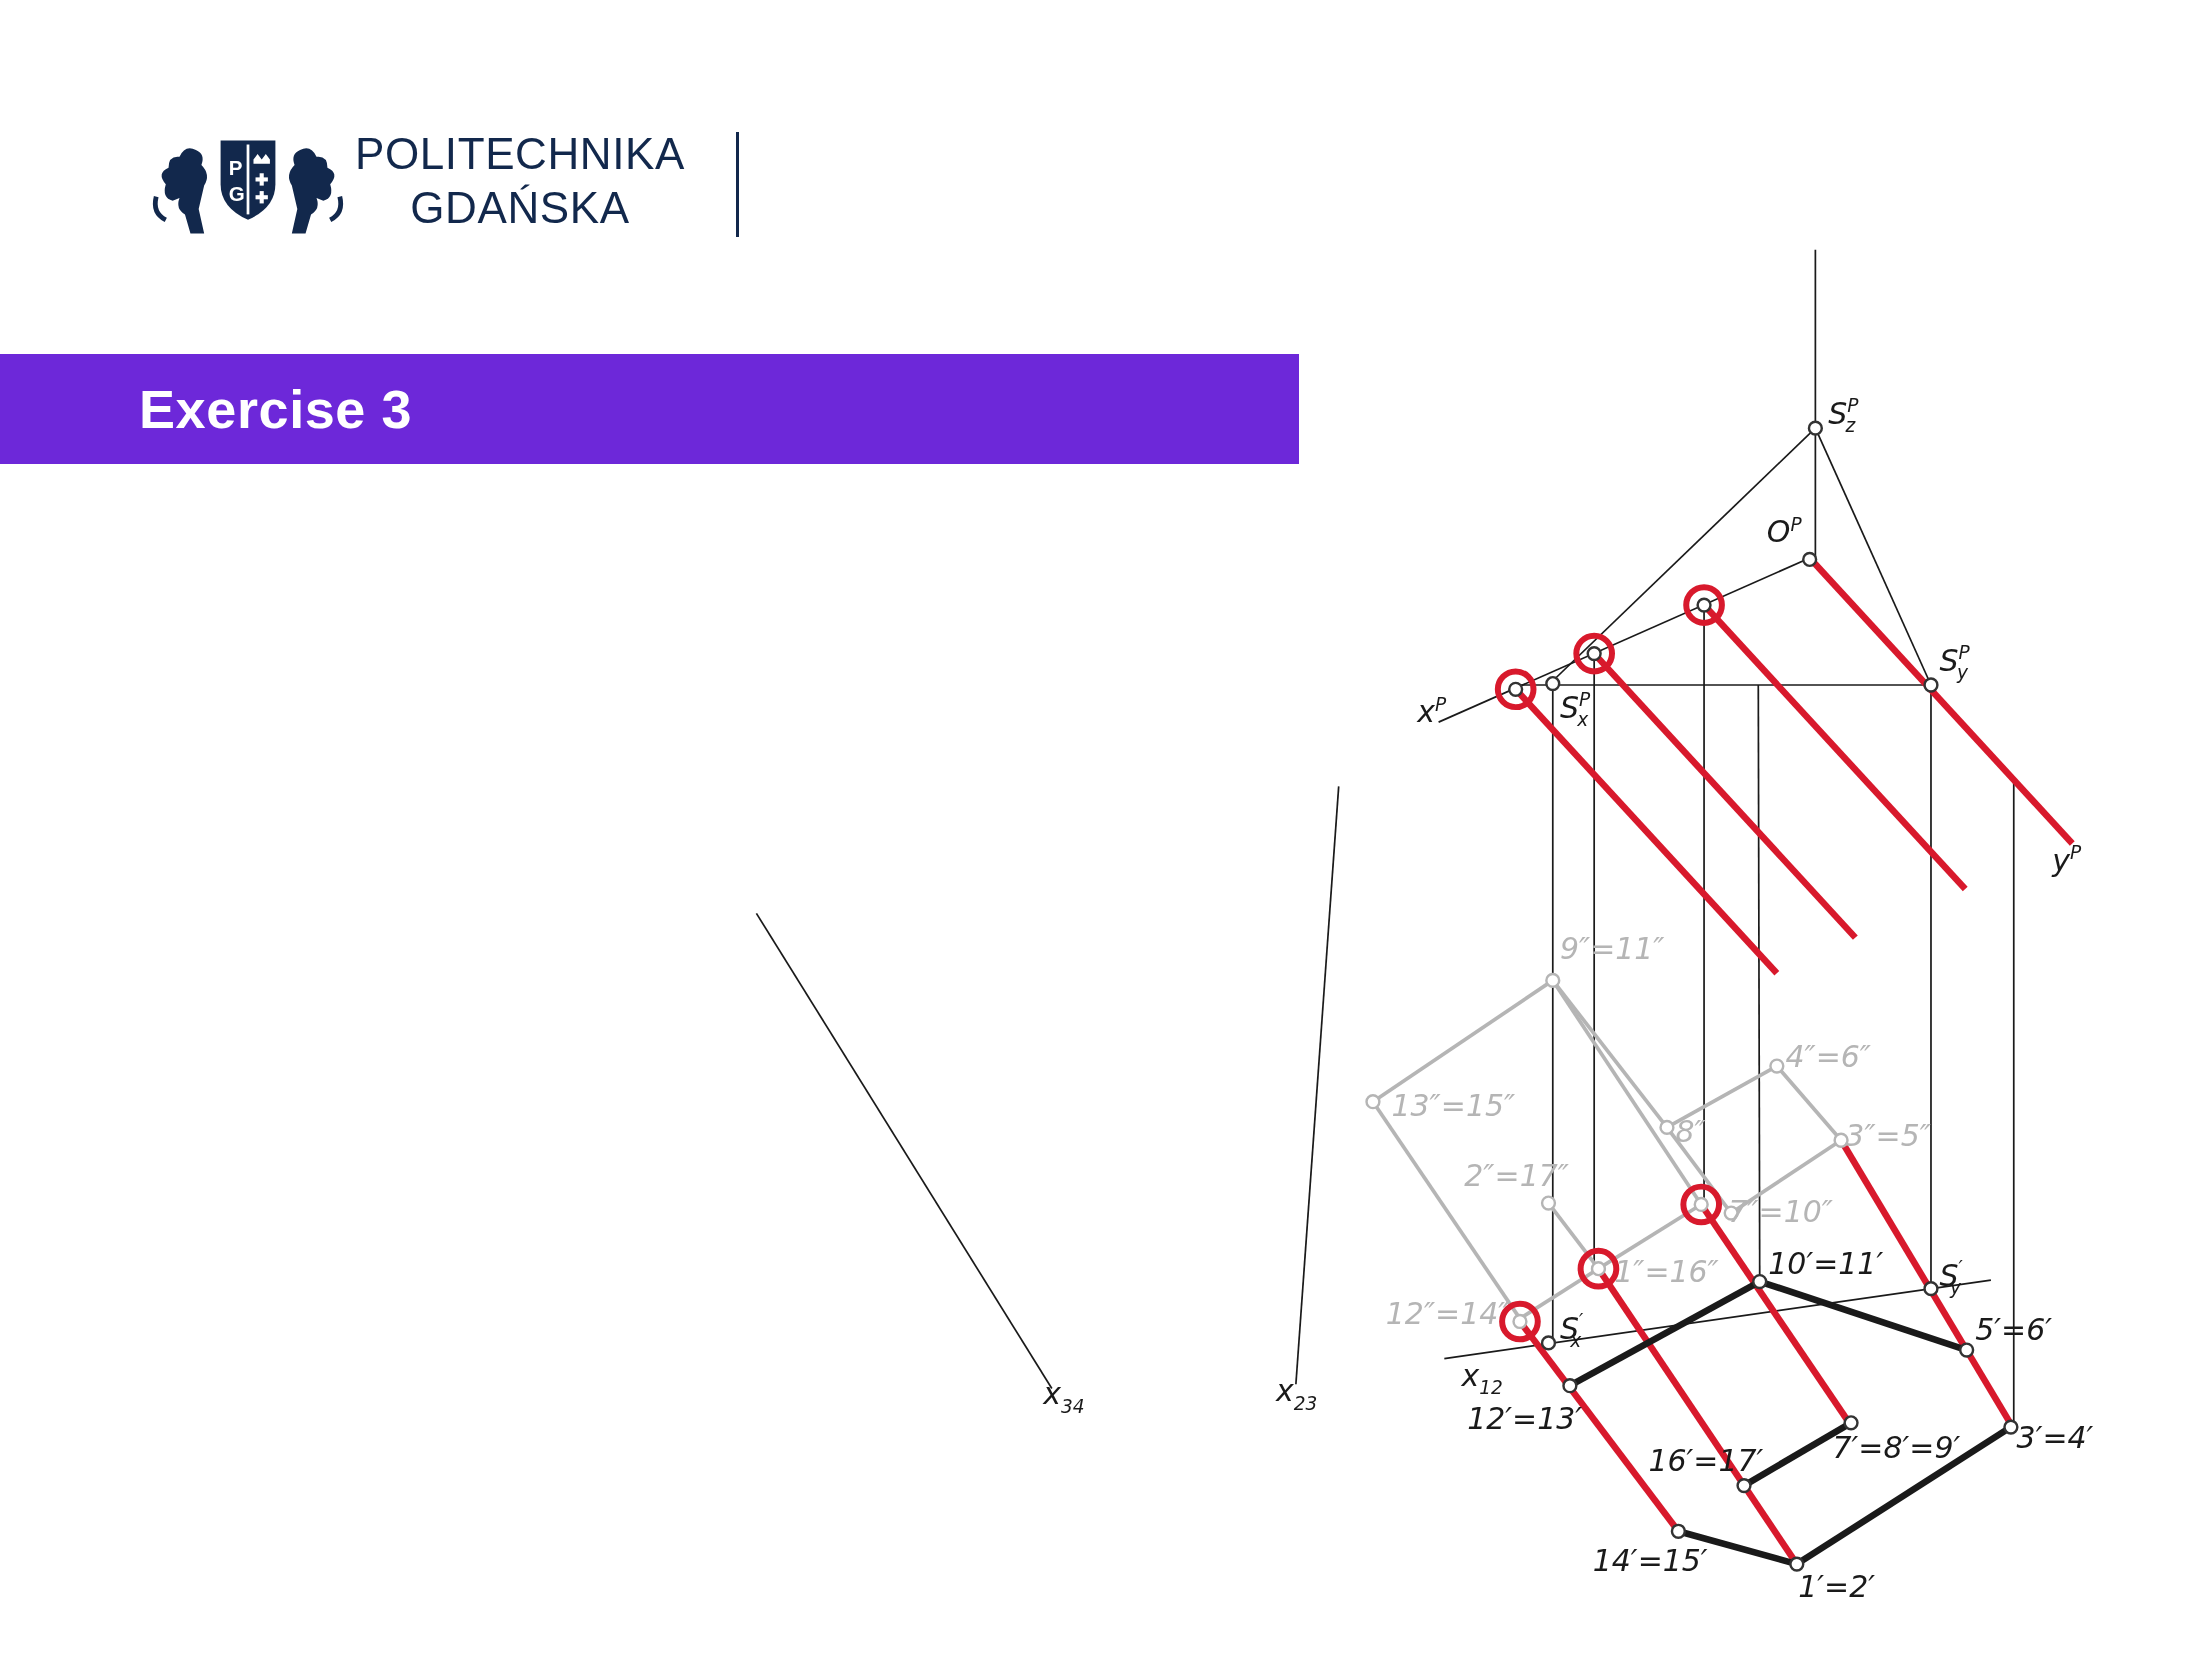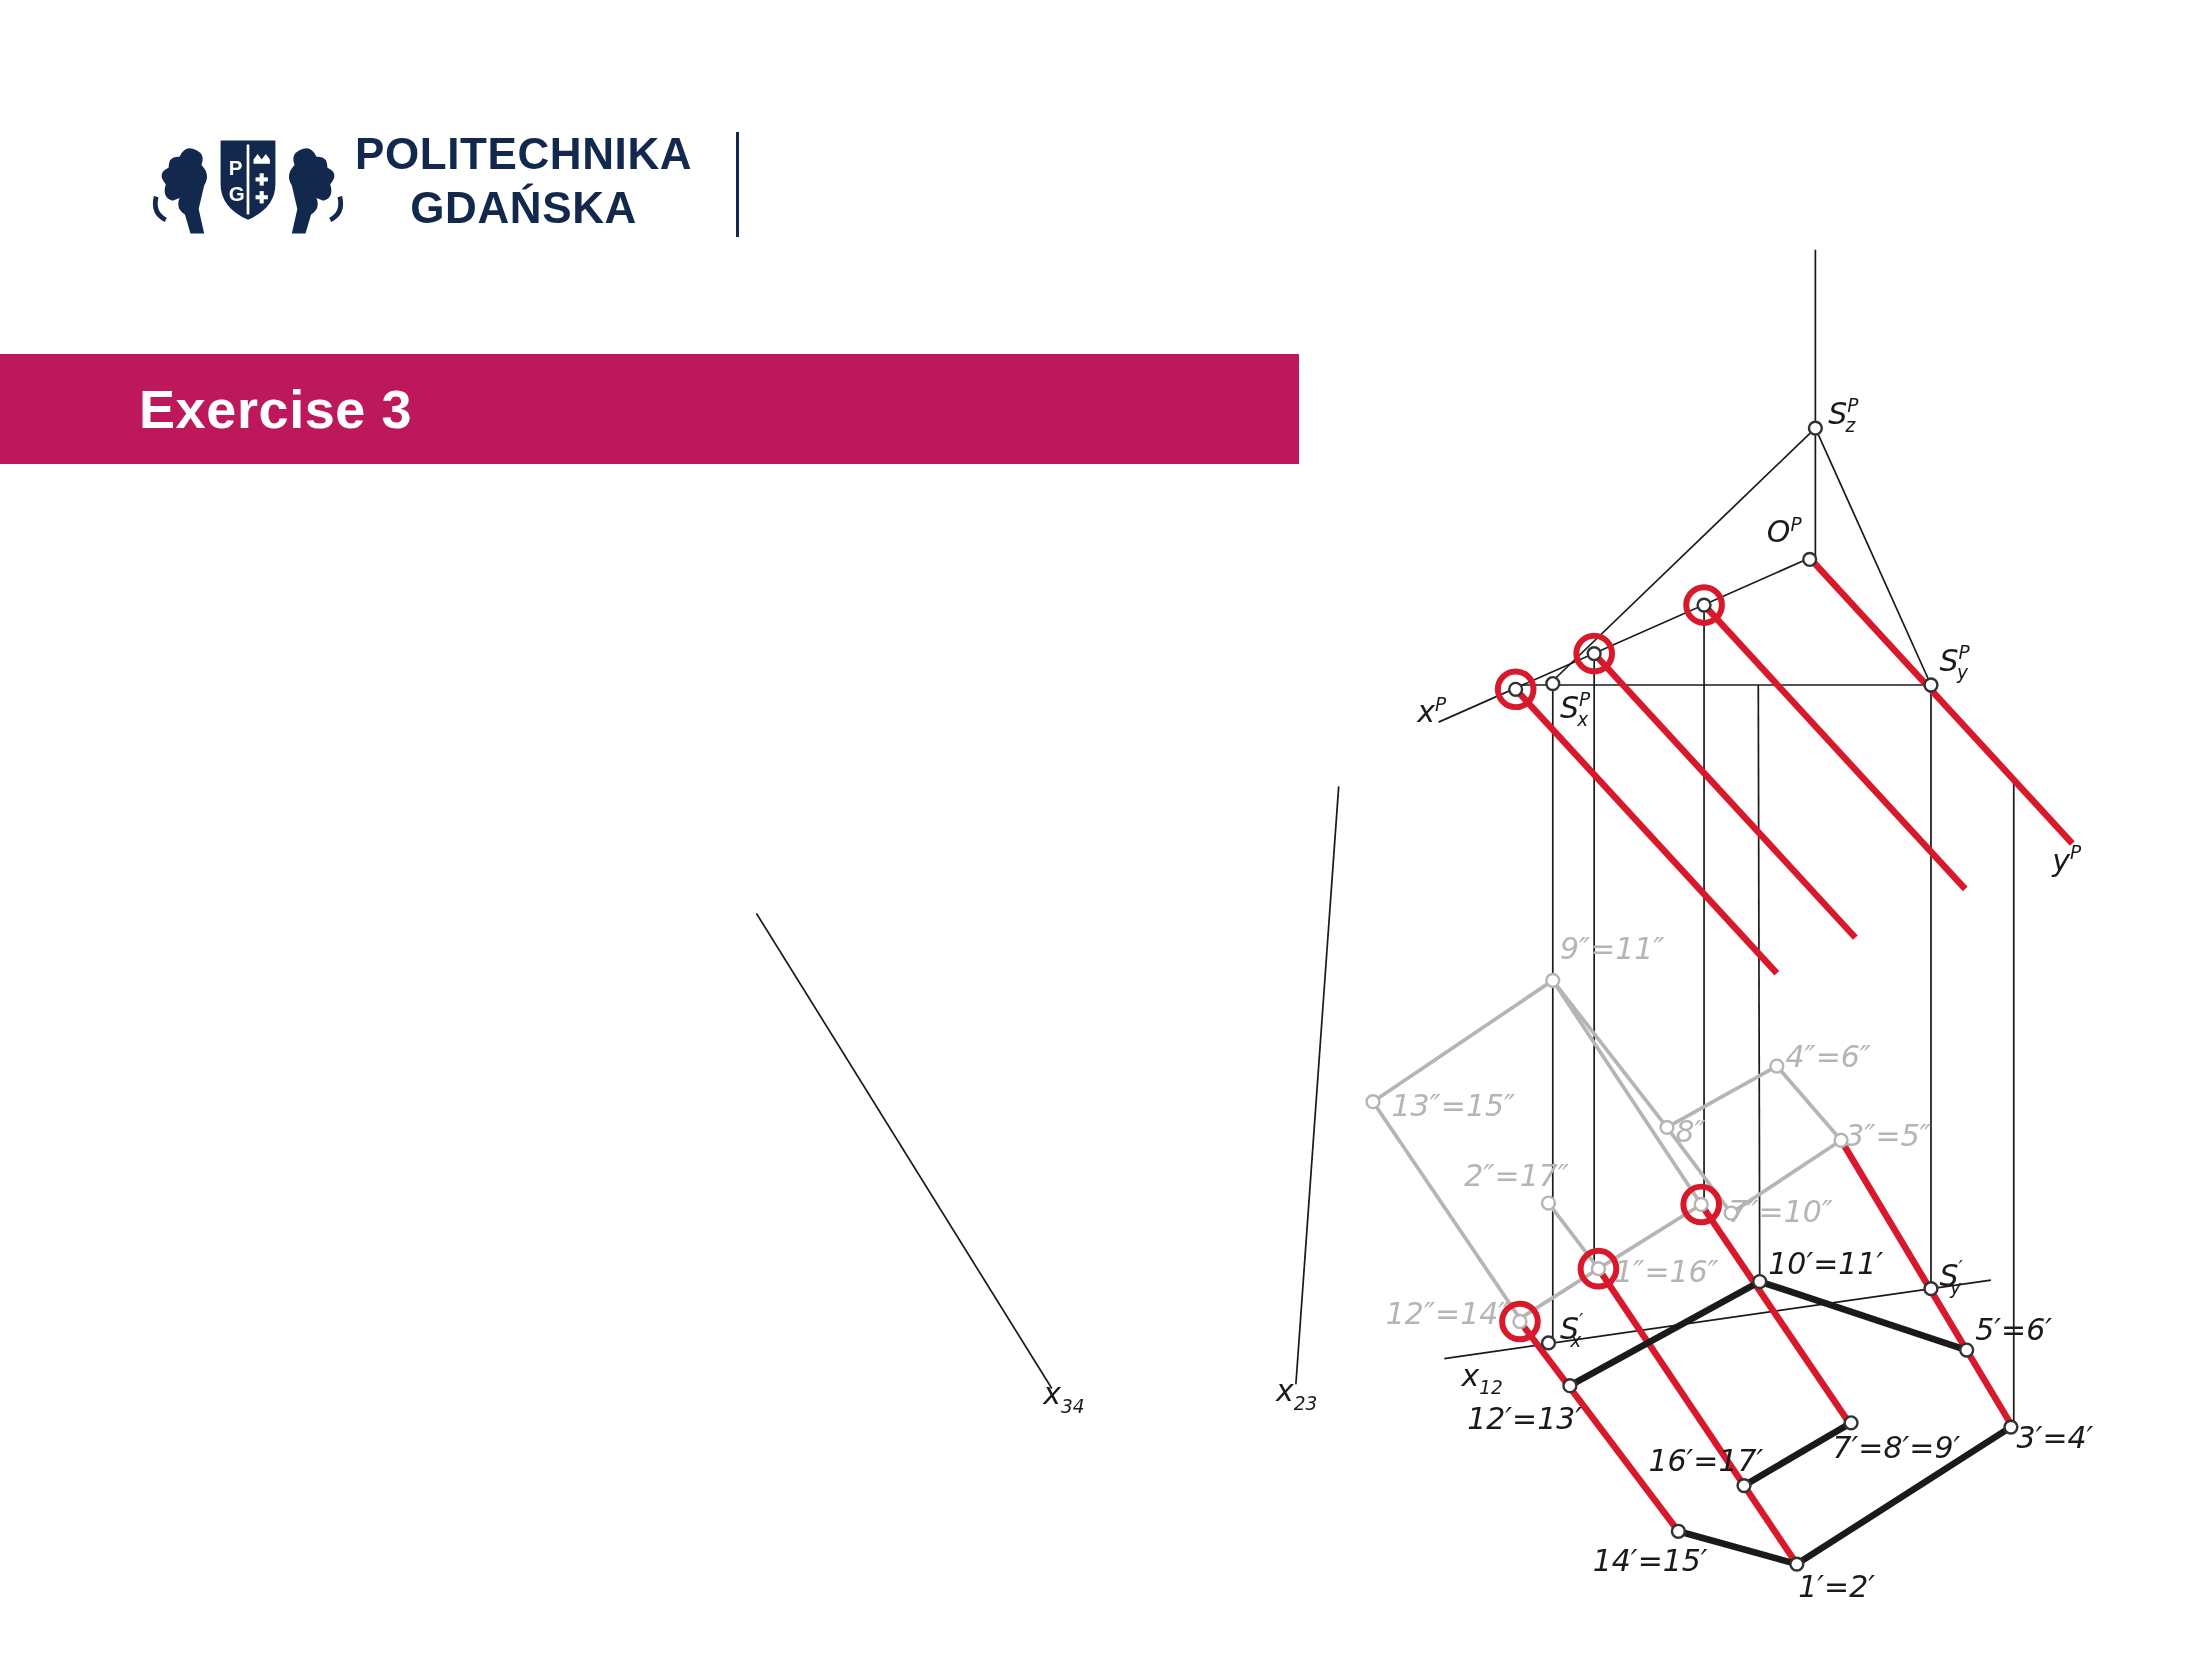--- a/index.html
+++ b/index.html
@@ -1,19 +1,19 @@
 <!DOCTYPE html>
 <html style="font-size:9.2px"><head>
 <meta charset="utf-8">
 <style>
   html,body{margin:0;padding:0;background:#fff;}
   .page{position:relative;width:2205px;height:1654px;background:#ffffff;overflow:hidden;
         font-family:"Liberation Sans",sans-serif;}
   .logo{position:absolute;left:133px;top:113px;width:230px;height:137px;}
-  .brand{position:absolute;left:355px;top:127px;font-weight:bold;font-size:44px;
+  .brand{position:absolute;left:355px;top:127px;font-weight:normal;font-size:44px;
          line-height:54px;text-align:center;letter-spacing:0.6px;}
   .divider{position:absolute;left:736px;top:132px;width:3.4px;height:105px;}
   .lecture{position:absolute;left:818px;top:129px;font-weight:bold;font-size:36px;line-height:61px;}
   .banner{position:absolute;left:0;top:354px;width:1299px;height:110px;display:flex;align-items:center;}
   .banner span{color:#ffffff;font-weight:bold;font-size:54px;padding-left:139px;letter-spacing:0.6px;}
   #geo{position:absolute;left:0;top:0;width:2205px;height:1654px;}
   .lbl{font-family:"DejaVu Sans",sans-serif;font-style:italic;font-size:21px;}
   .shield-letter{font-family:"Liberation Sans",sans-serif;font-weight:bold;font-size:15px;fill:#ffffff;}
 </style>
 </head>
@@ -46,21 +46,21 @@
   </svg>
 
   <div class="brand" style="color: rgb(18, 40, 76);">
     <div>POLITECHNIKA</div>
     <div>GDAŃSKA</div>
   </div>
 
   <div class="divider" style="background: rgb(18, 40, 76);"></div>
 
 
-  <div class="banner" style="background: #be185d;">
+  <div class="banner" style="background: #6d28d9;">
     <span>Exercise 3</span>
   </div>
 
   <svg id="geo" viewBox="0 0 1545 1159" preserveAspectRatio="none">
       <g>
         <line x1="1272" y1="175" x2="1272" y2="392" stroke="#1a1a1a" stroke-width="1.2" stroke-linecap="butt"></line>
         <line x1="1272" y1="300" x2="1085" y2="480" stroke="#1a1a1a" stroke-width="1.2" stroke-linecap="butt"></line>
         <line x1="1272" y1="300" x2="1353" y2="480" stroke="#1a1a1a" stroke-width="1.2" stroke-linecap="butt"></line>
         <line x1="1062" y1="480" x2="1353" y2="480" stroke="#1a1a1a" stroke-width="1.2" stroke-linecap="butt"></line>
         <line x1="1008" y1="506" x2="1268" y2="391" stroke="#1a1a1a" stroke-width="1.2" stroke-linecap="butt"></line>

